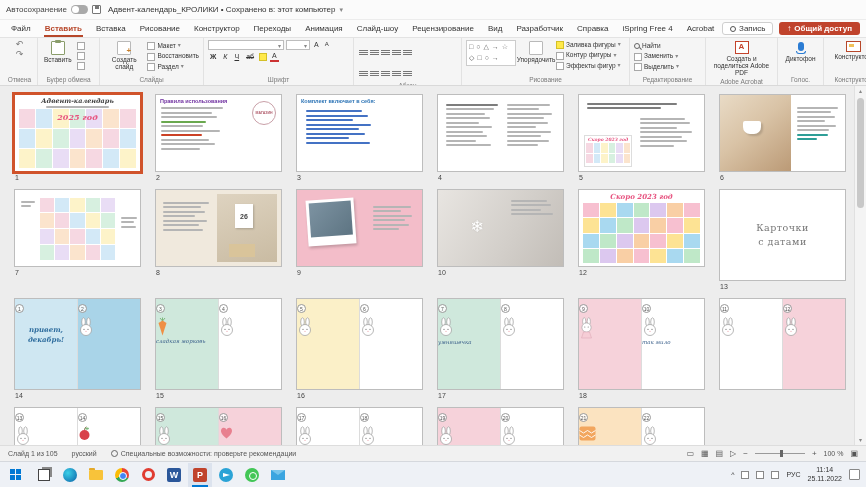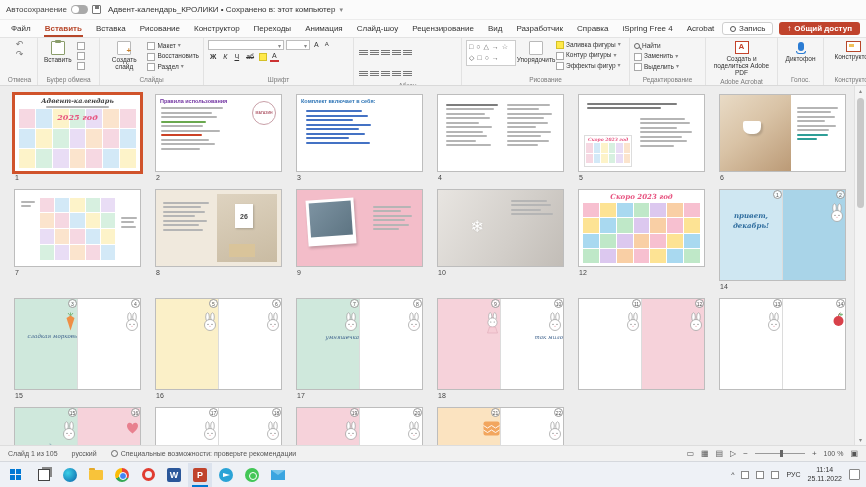--- a/index.html
+++ b/index.html
@@ -107,21 +107,21 @@
   .pol-text { position:absolute; right:5px; top:13px; width:38%; }
   .th.photo_snow { background:linear-gradient(120deg,#e8e5e1,#d2cec9 60%,#c2bdb7); }
   .snowflake { position:absolute; left:26%; top:36%; font-size:16px; color:#fff; text-shadow:0 0 2px rgba(0,0,0,.15); }
   .ps-text { position:absolute; right:5px; top:7px; width:40%; }
   .mont-t { font-weight:bold; font-size:9px; color:#1a1a1a; text-align:center; margin:12px 8px 5px; }
   .mont-b { font-size:4.5px; color:#666; margin:0 14px; line-height:1.6; text-align:left; }
   .cal2-t { font:italic bold 7px "DejaVu Serif", serif; color:#e75480; text-align:center; margin-top:2px; }
   .cal2-grid { position:absolute; top:13px; left:4px; right:4px; bottom:3px; grid-template-columns:repeat(7,1fr); }
   .ct-text { position:absolute; inset:0; display:flex; align-items:center; justify-content:center; font:9.5px "DejaVu Serif", serif; color:#777; white-space:pre-line; text-align:center; letter-spacing:.5px; line-height:1.5; }
   .th.cards { display:flex; gap:1px; background:#dcdcdc; }
-  .card { flex:1; display:flex; flex-direction:column; align-items:flex-end; gap:2px; }
+  .card { flex:1; display:flex; flex-direction:column; align-items:flex-start; padding-top:5px; gap:2px; }
   .cnum { width:9px; height:9px; border:1px solid #999; border-radius:50%; font-size:5px; line-height:8px; text-align:center; background:rgba(255,255,255,.85); color:#555; }
   .cart { margin-top:2px; line-height:0; }
   .ctext { font:italic 5.5px "DejaVu Serif", serif; color:#3a5f8a; }
   .cbig { font:italic bold 7px "DejaVu Serif", serif; color:#2f6d9e; margin-top:10px; text-align:center; line-height:1.4; }
 
   .vscroll { position:absolute; right:0; top:0; bottom:0; width:12px; background:#f4f4f4; border-left:1px solid #e0e0e0; font-size:6px; color:#888; text-align:center; }
   .varrow { display:block; line-height:10px; }
   .varrow.dn { position:absolute; bottom:0; left:0; right:0; }
   .vthumb { position:absolute; left:2px; right:2px; top:12px; height:110px; background:#c8c8c8; border-radius:4px; }
 
@@ -651,20 +651,27 @@
             <span class="cell" style="background:#f9cfa5"></span>
             <span class="cell" style="background:#f7c0d0"></span>
             <span class="cell" style="background:#fde394"></span>
             <span class="cell" style="background:#a9d9f0"></span>
             <span class="cell" style="background:#bfe8c8"></span>
           </div>
         </div>
         <div class="th-num">12</div>
       </div>
       <div class="slot">
+        <div class="th tall cards_title">
+          <div class="ct-text">Карточки
+с датами</div>
+        </div>
+        <div class="th-num">13</div>
+      </div>
+      <div class="slot">
         <div class="th tall cards">
           <div class="card" style="background:#cfe7f2">
             <span class="cnum">1</span>
             <span class="cbig">привет, декабрь!</span>
           </div>
           <div class="card" style="background:#a9d4e8">
             <span class="cnum">2</span>
             <span class="cart"><svg width="16" height="20" viewBox="0 0 16 20">
                 <ellipse cx="5.5" cy="5" rx="1.8" ry="4.2" fill="#fff" stroke="#999" stroke-width="0.7"></ellipse>
                 <ellipse cx="10.5" cy="5" rx="1.8" ry="4.2" fill="#fff" stroke="#999" stroke-width="0.7"></ellipse>

